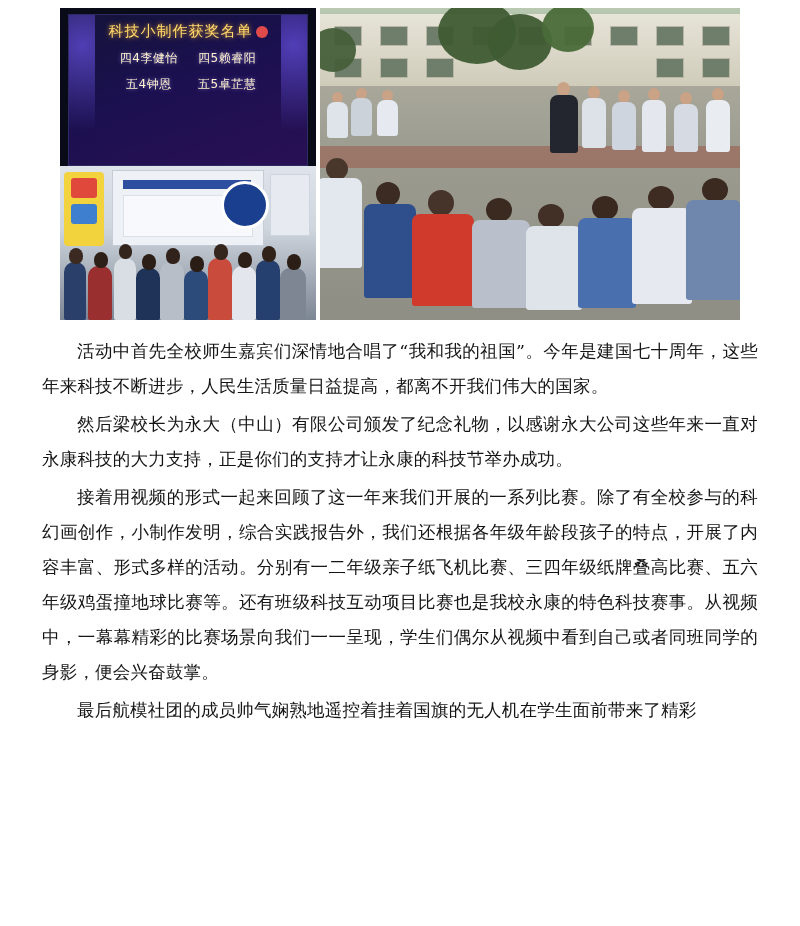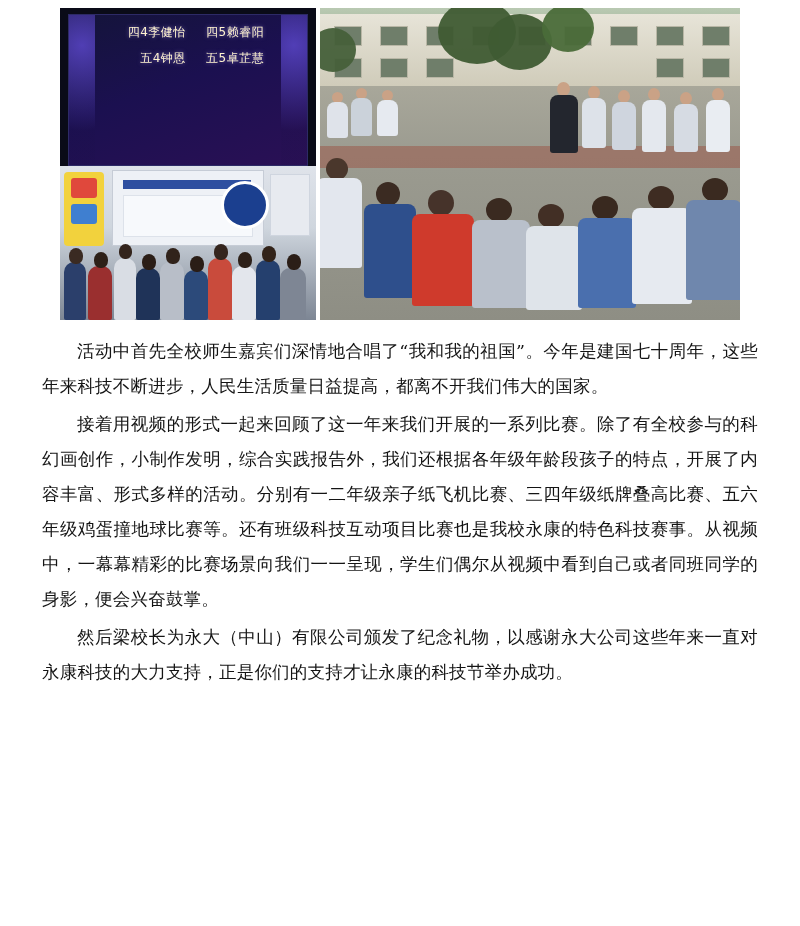--- a/index.html
+++ b/index.html
@@ -94,21 +94,21 @@
     text-shadow: 0 0 4px rgba(255,180,40,.8);
   }
   .scr-row {
     margin-top: 9px;
     font-size: 12px;
     color: #fff4cf;
     font-family: "DejaVu Sans", sans-serif;
     letter-spacing: .5px;
     text-shadow: 0 0 4px rgba(180,160,255,.6);
   }
-  .scr-row span { display: inline-block; min-width: 74px; text-align: right; }
+  .scr-row span { display: inline-block; min-width: 74px; }
 
   .stage {
     position: absolute;
     left: 0; top: 158px;
     width: 256px; height: 154px;
     background: linear-gradient(180deg, #dfe3ea 0%, #cfd6de 40%, #7d8694 100%);
   }
   .wall-panel {
     position: absolute;
     left: 52px; top: 4px;
@@ -238,20 +238,23 @@
 <body>
 
 <div class="page">
 
   <div class="photo-strip">
 
     <div class="photo photo-left">
       <div class="screen">
         <div class="ribbon-l"></div>
         <div class="ribbon-r"></div>
+        <div class="scr-title">
+          <span>科技小制作获奖名单</span><span class="badge"></span>
+        </div>
         <div class="scr-row">
           <span>四4李健怡</span>
           <span>四5赖睿阳</span>
         </div>
         <div class="scr-row">
           <span>五4钟恩</span>
           <span>五5卓芷慧</span>
         </div>
       </div>
 
@@ -388,17 +391,18 @@
         <div class="person" style="left:366px; top:92px;">
           <div class="p-head" style="left:16px; top:0; width:26px; height:24px; background:#3a2a20;"></div>
           <div class="p-body" style="left:0; top:22px; width:56px; height:100px; background:#6f87ad;"></div>
         </div>
       </div>
     </div>
   </div>
 
   <div class="article">
     <p>活动中首先全校师生嘉宾们深情地合唱了“我和我的祖国”。今年是建国七十周年，这些年来科技不断进步，人民生活质量日益提高，都离不开我们伟大的国家。</p>
+    <p>然后梁校长为永大（中山）有限公司颁发了纪念礼物，以感谢永大公司这些年来一直对永康科技的大力支持，正是你们的支持才让永康的科技节举办成功。</p>
     <p>接着用视频的形式一起来回顾了这一年来我们开展的一系列比赛。除了有全校参与的科幻画创作，小制作发明，综合实践报告外，我们还根据各年级年龄段孩子的特点，开展了内容丰富、形式多样的活动。分别有一二年级亲子纸飞机比赛、三四年级纸牌叠高比赛、五六年级鸡蛋撞地球比赛等。还有班级科技互动项目比赛也是我校永康的特色科技赛事。从视频中，一幕幕精彩的比赛场景向我们一一呈现，学生们偶尔从视频中看到自己或者同班同学的身影，便会兴奋鼓掌。</p>
-    <p>然后梁校长为永大（中山）有限公司颁发了纪念礼物，以感谢永大公司这些年来一直对永康科技的大力支持，正是你们的支持才让永康的科技节举办成功。</p>
+    <p>最后航模社团的成员帅气娴熟地遥控着挂着国旗的无人机在学生面前带来了精彩</p>
   </div>
 
 </div>
 
 </body></html>

